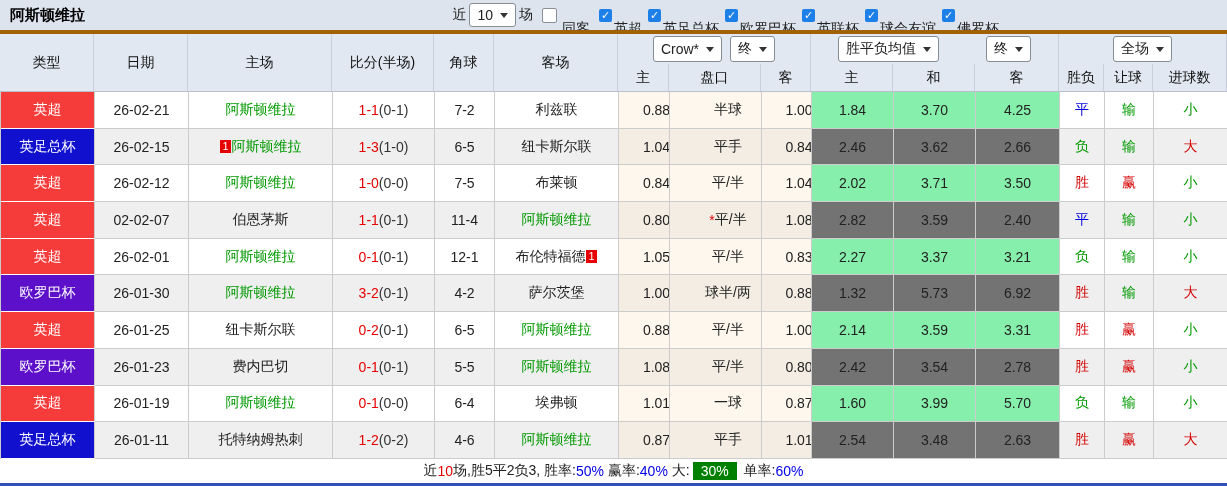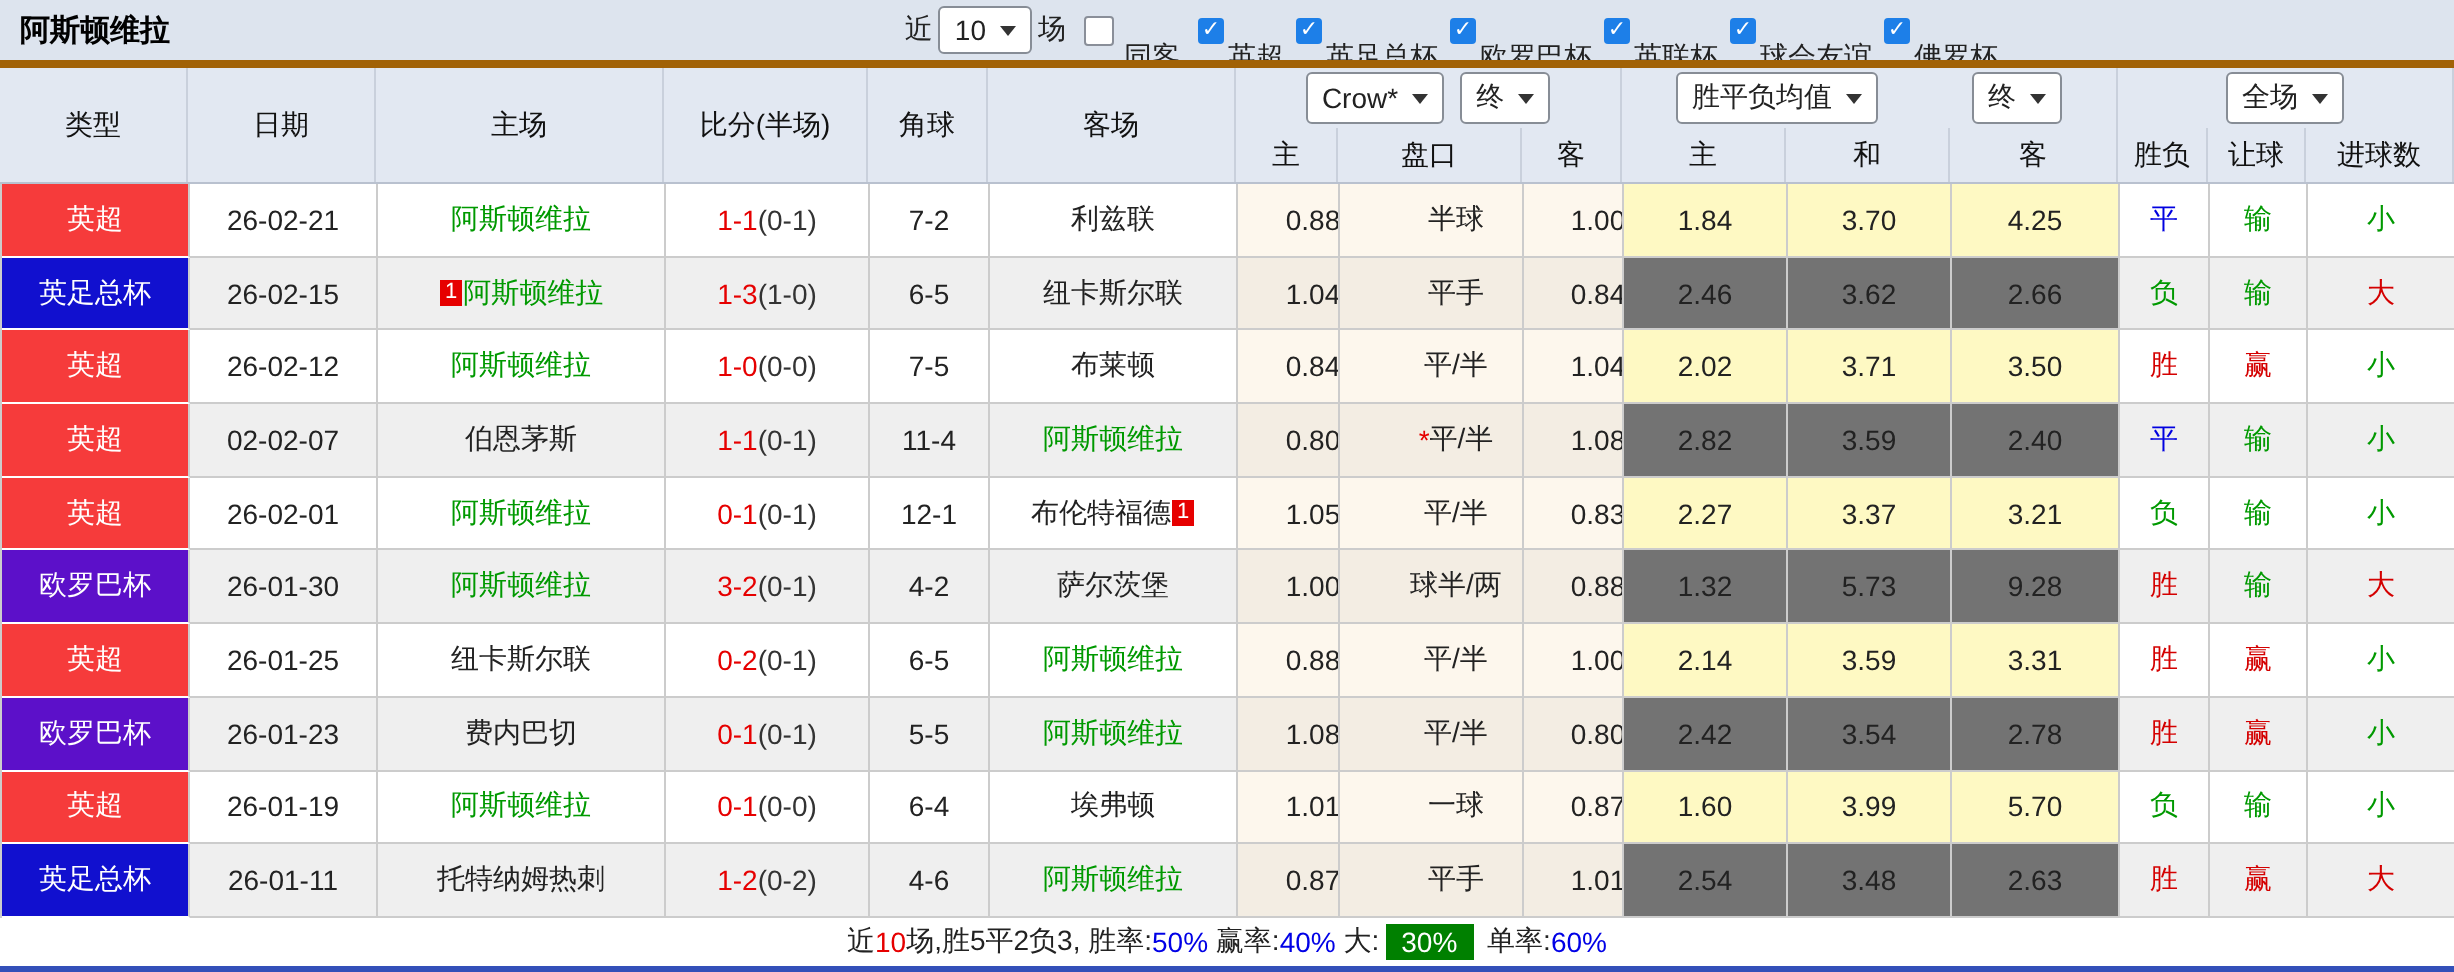--- a/index.html
+++ b/index.html
@@ -34,21 +34,21 @@
   
   .tbody{flex:0 0 auto;}
   .row{display:grid;grid-template-columns:var(--cols);height:36.7px;background:#fff;border-left:1px solid #ccc;}
   .row.alt{background:#efefef;}
   .cell{display:flex;align-items:center;justify-content:center;border-right:1px solid #ccc;border-bottom:1px solid #ccc;overflow:hidden;white-space:nowrap;}
   .cell.type{color:#fff;border-bottom:1px solid #fff;}
   .type-red{background:var(--league_red);}
   .type-blue{background:var(--cup_blue);}
   .type-purple{background:var(--europa_purple);}
   .row .hcp{background:#fdf7ed;padding-left:25px;}  .row.alt .hcp{background:#f3ede3;}
-  .row .avg{background:#fef9c3;}  .row.alt .avg{background:#737373;}
+  .row .avg{background:#86efac;}  .row.alt .avg{background:#737373;}
   .c-green{color:var(--team_green);}
   .c-red{color:var(--win_red);}
   .c-blue{color:var(--draw_blue);}
   .score{color:var(--score_red);}
   .half{color:#333;}
   .badge{background:var(--score_red);color:#fff;font-size:11px;line-height:13px;padding:0 2px;margin:0 1px;}
   .badge:empty,.star:empty{display:none;}
   .star{color:var(--score_red);}
   
   .tfoot{flex:1 1 auto;display:flex;align-items:center;justify-content:center;background:#fff;white-space:pre;}
@@ -305,21 +305,21 @@
     <div class="cell">
           <span>萨尔茨堡</span>
         </div>
     <div class="cell hcp">1.00</div>
     <div class="cell hcp">
           <span>球半/两</span>
         </div>
     <div class="cell hcp">0.88</div>
     <div class="cell avg">1.32</div>
     <div class="cell avg">5.73</div>
-    <div class="cell avg">9.28</div>
+    <div class="cell avg">6.92</div>
     <div class="cell c-red">胜</div>
     <div class="cell c-green">输</div>
     <div class="cell c-red">大</div>
   </div>
 
   <div class="row">
     <div class="cell type type-red">英超</div>
     <div class="cell">26-01-25</div>
     <div class="cell">
           <span>纽卡斯尔联</span>

